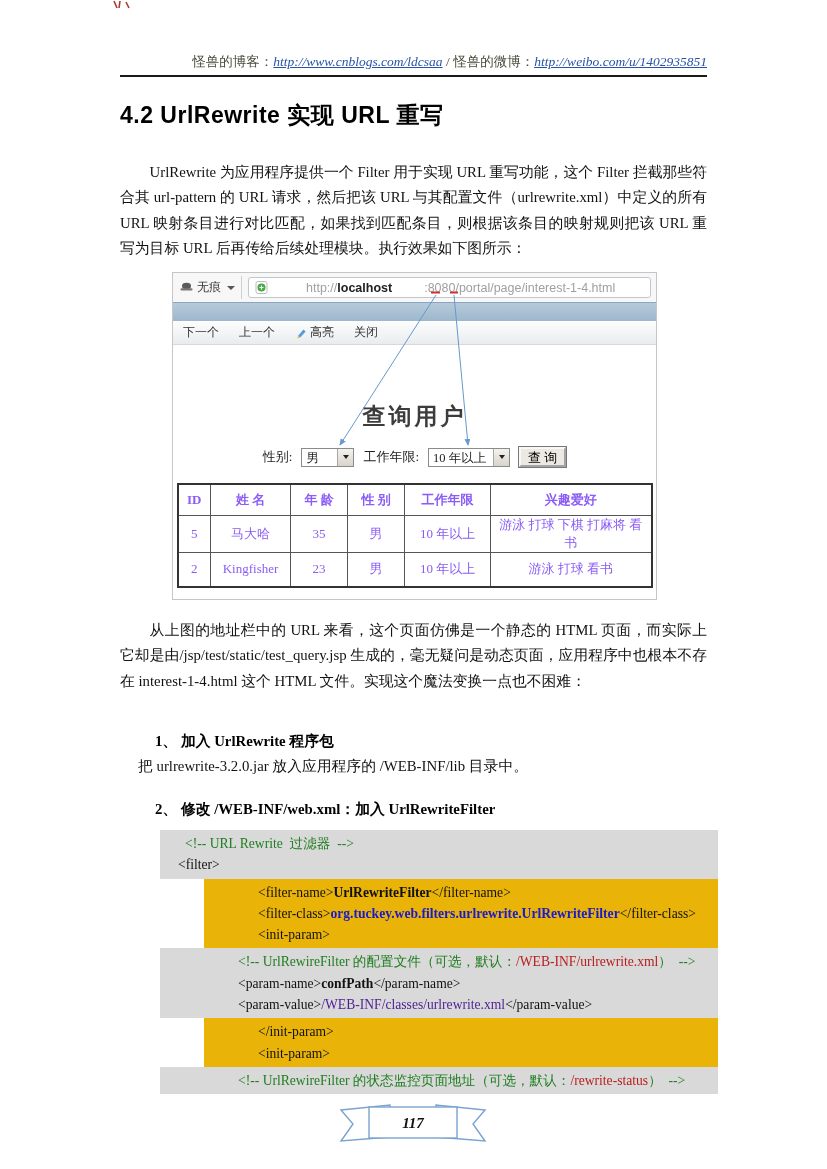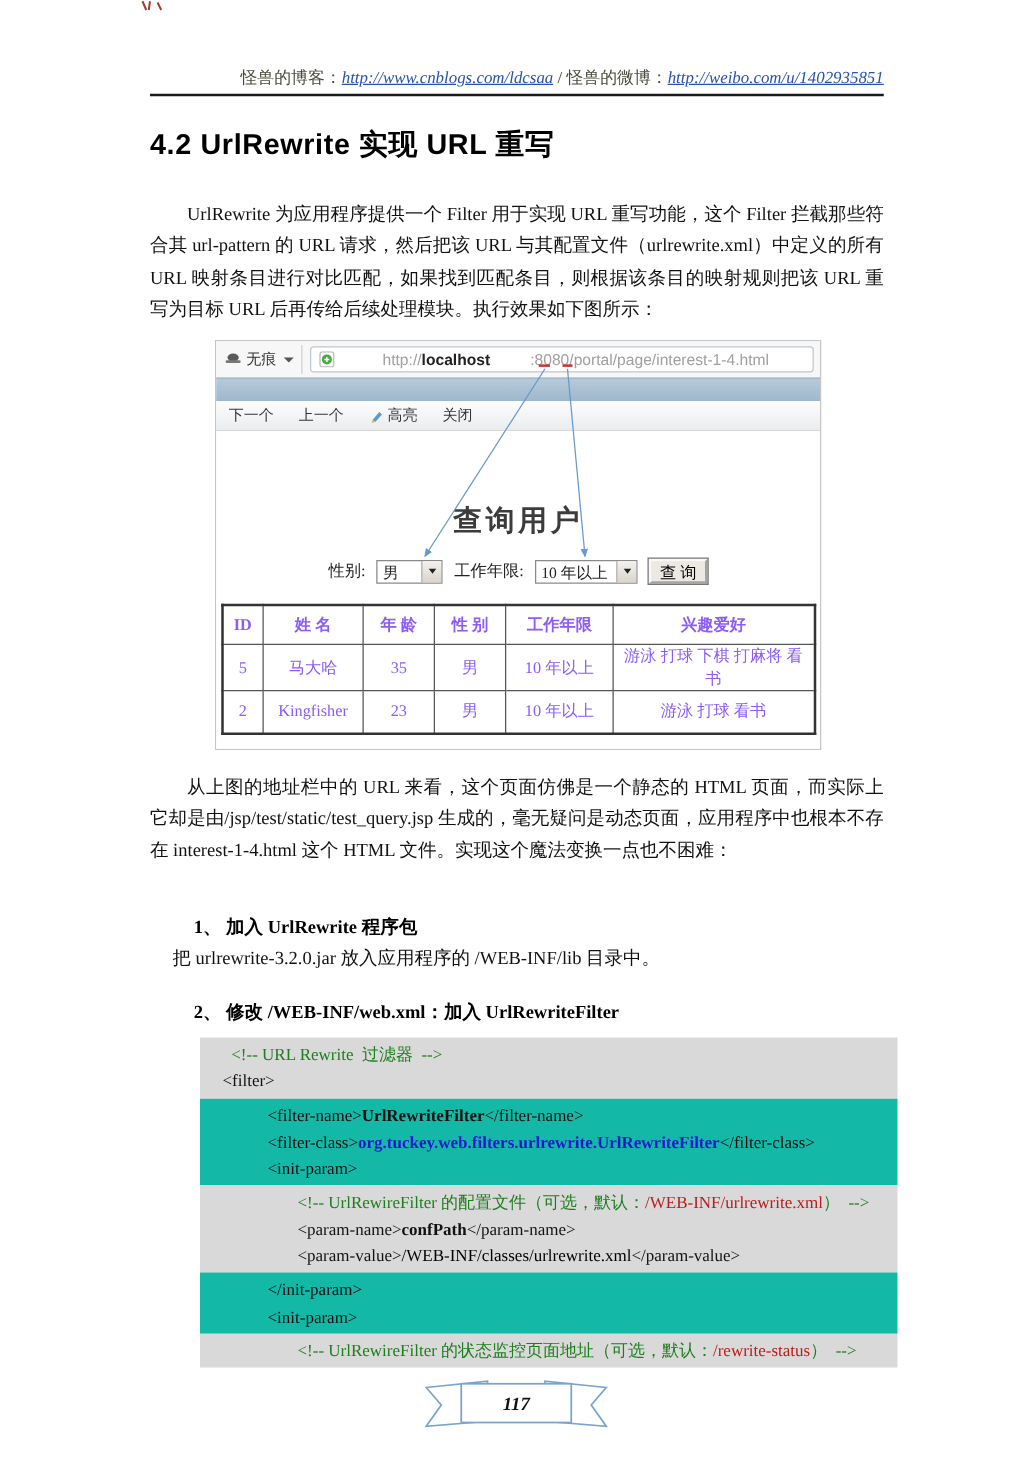--- a/index.html
+++ b/index.html
@@ -61,25 +61,25 @@
   
   .sec-h { position:absolute; left:155px; font-weight:bold; font-size:14.8px; color:#000;
            font-family:"Liberation Serif",serif; }
   .sh1 { top:732px; } .sh2 { top:800px; }
   .sec-p { position:absolute; left:138px; top:757px; font-size:14.8px; color:#111; }
 
   
   .code { position:absolute; left:160px; top:830px; width:558px;
           font-family:"Liberation Serif",serif; font-size:13.6px; color:#111; }
   .band { padding:3px 0; }
-  .band-a { background:#d9d9d9; } .band-b { background:#14b8a6; }
+  .band-a { background:#d9d9d9; } .band-b { background:#eab308;margin-left:44px; }
   .cl { line-height:21.3px; white-space:pre; }
   .ind1 { padding-left:18px; } .ind1c { padding-left:25px; }
   .ind2 { padding-left:54px; } .ind3 { padding-left:78px; }
-  .cg { color:#1e7d1e; } .cr { color:#b91c1c;margin-top:32px; } .cp { color:#000000; }
+  .cg { color:#1e7d1e; } .cr { color:#b91c1c;margin-top:32px; } .cp { color:#4c1d95; }
   .cb { color:#1a1acc; font-weight:bold; } .cbold { font-weight:bold; }
 
   
   .ribbon { position:absolute; left:338px; top:1100px; }
   .ribbon text { font-family:"Liberation Serif",serif; font-weight:bold; font-style:italic;
                  font-size:15px; fill:#111; }
 </style>
 </head>
 <body>
 

